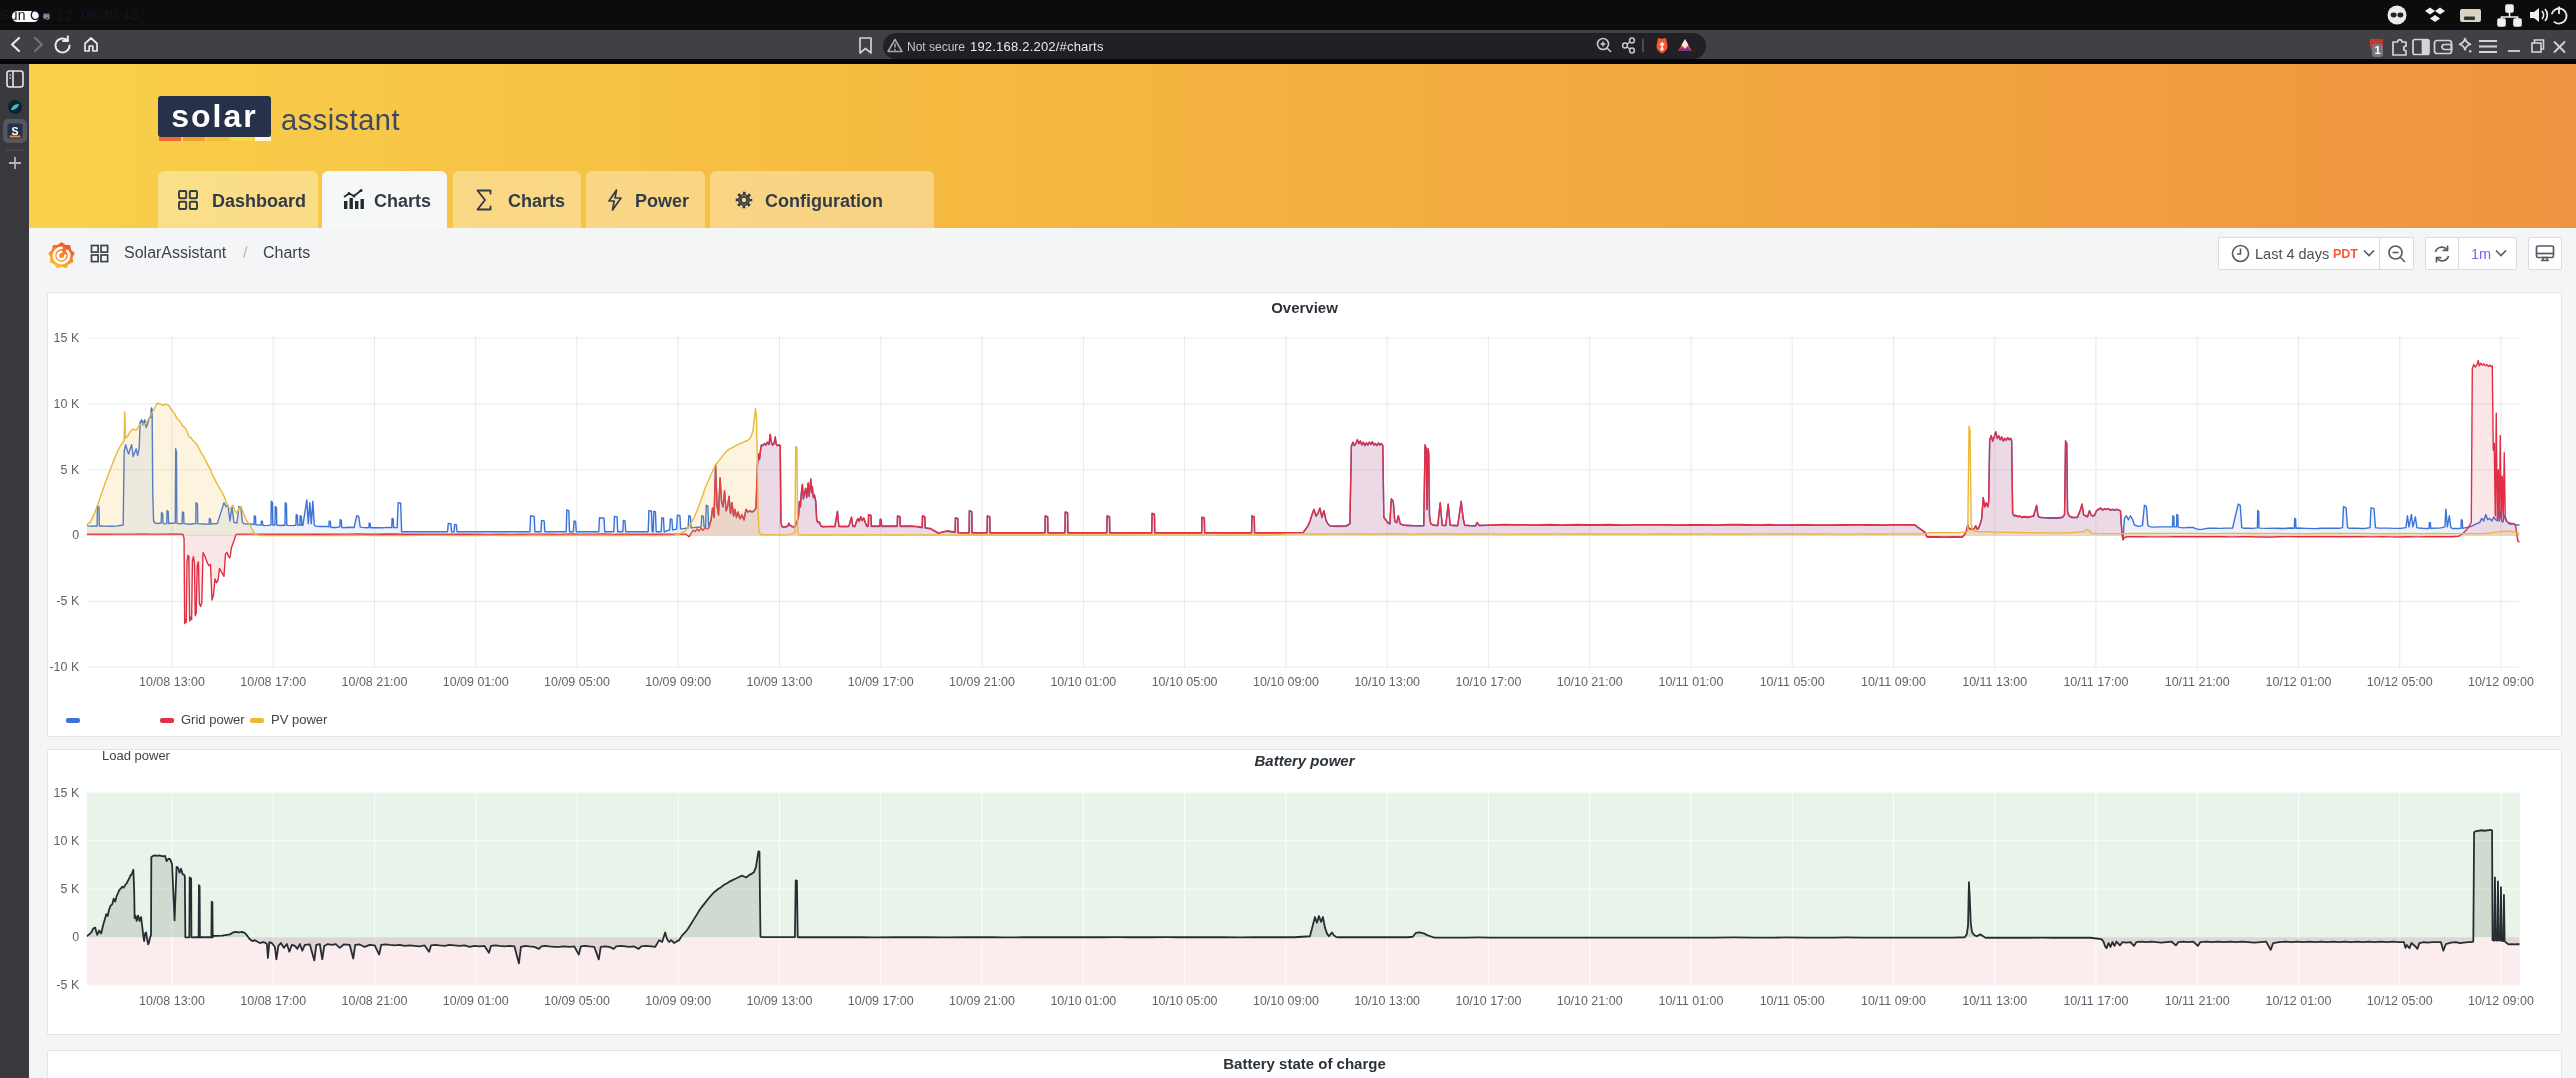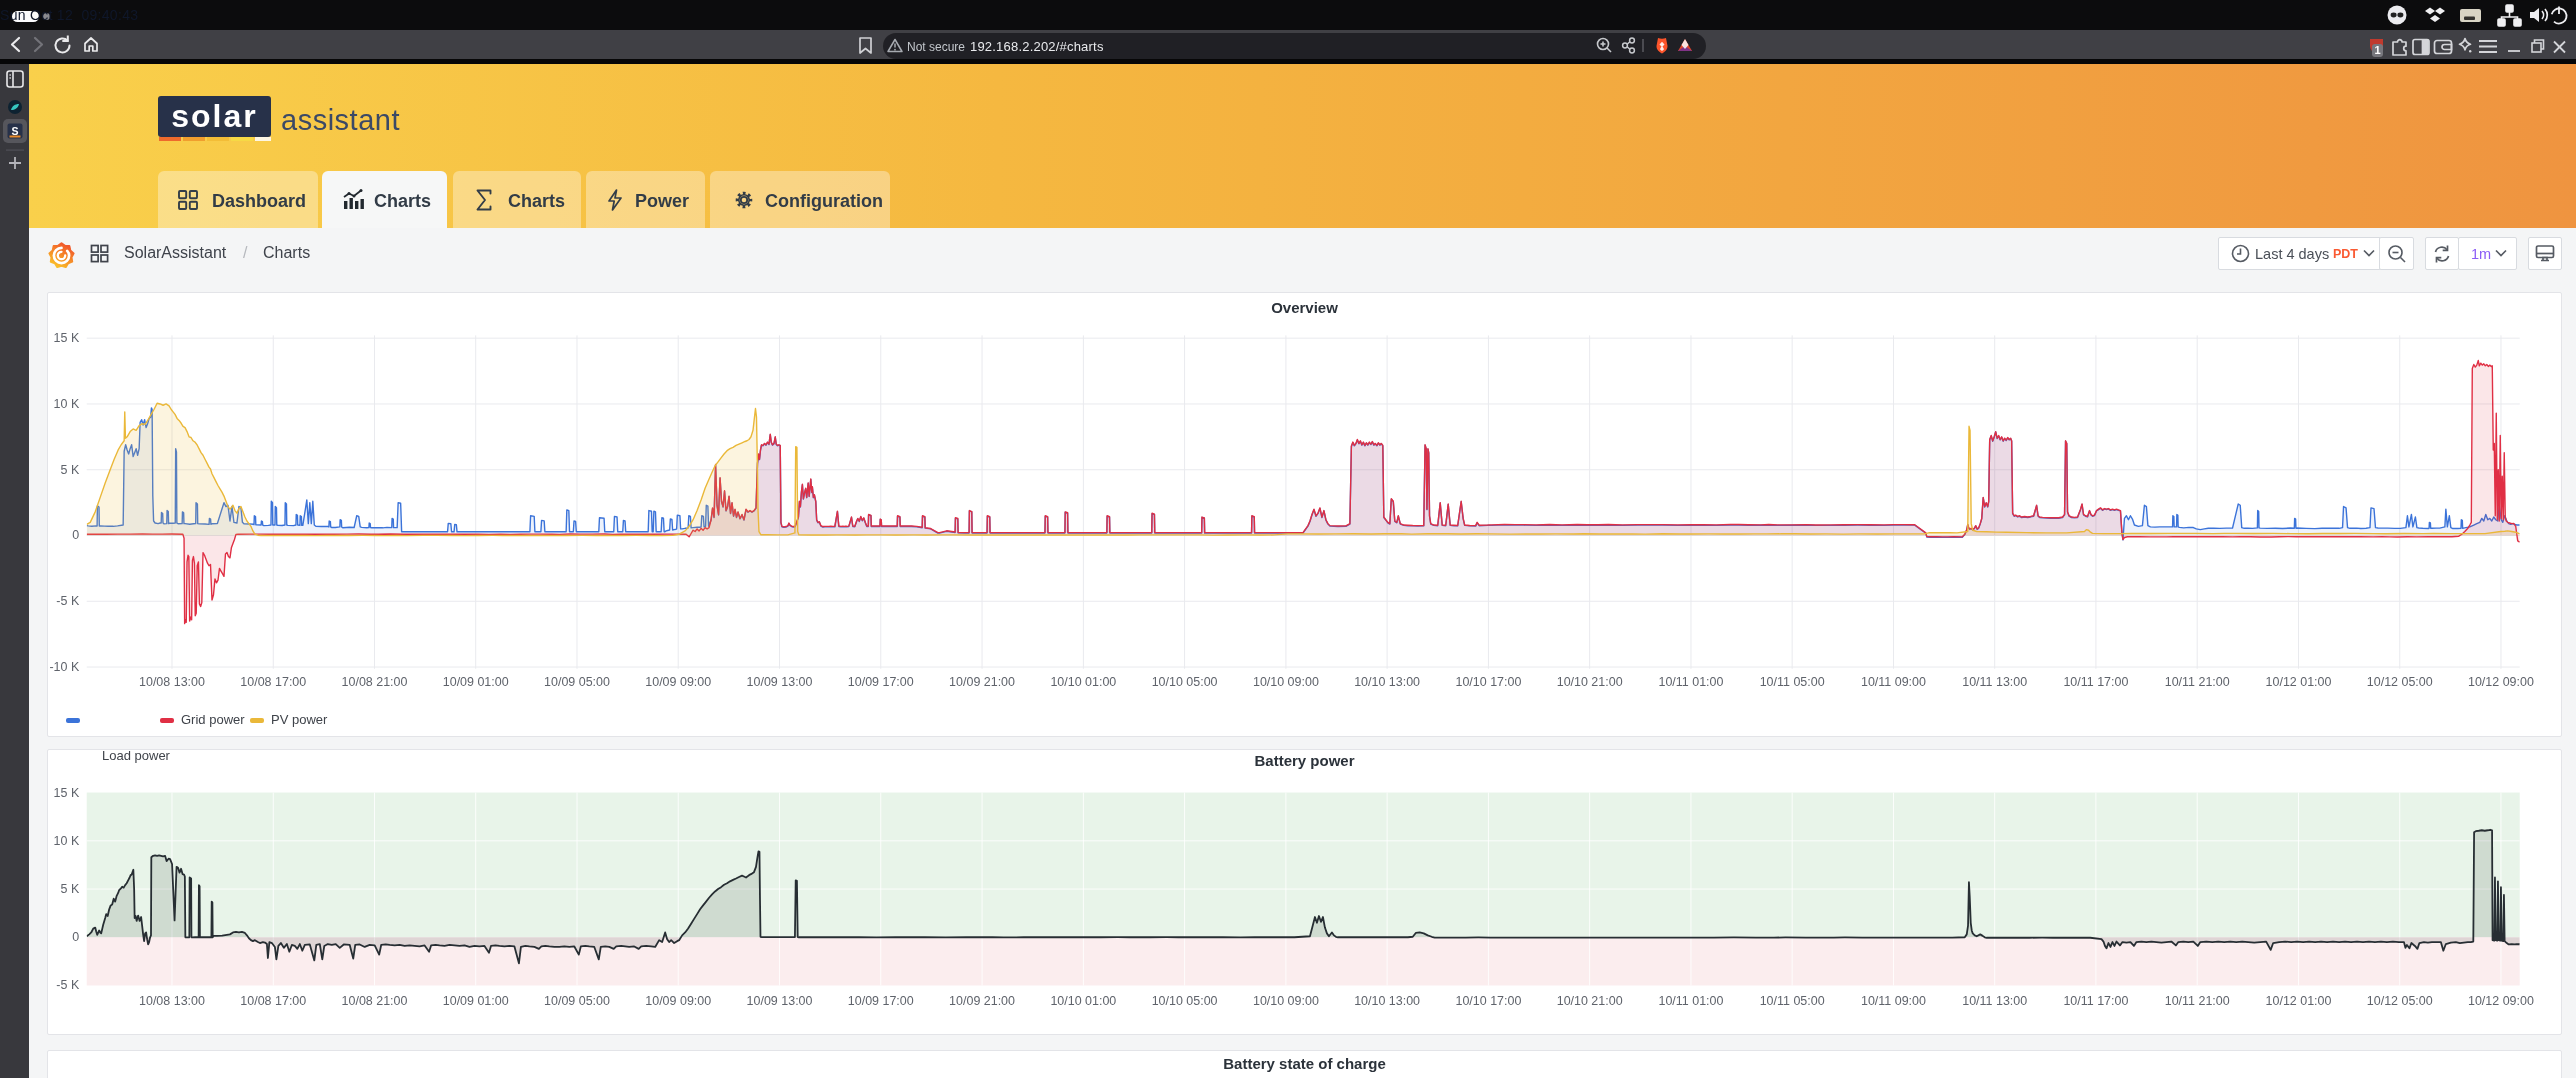--- a/index.html
+++ b/index.html
@@ -187,21 +187,21 @@
       <path d="M16.5 5.5 V2.5 H3.5 L11 12 3.5 21.5 H16.5 v-3" stroke="#333d48" stroke-width="1.9" fill="none" stroke-linejoin="round" stroke-linecap="round"></path>
     </svg>
  <span style="left:55px;">Charts</span>
 </div>
 <div class="abs tab" style="left:586px;width:119px;">
  <svg style="left:19px;top:17px;" width="20" height="24" viewBox="0 0 20 24" xmlns="http://www.w3.org/2000/svg">
       <path d="M11.5 2 L4 13 h5.2 L7.5 22 16 10 h-6z" stroke="#333d48" stroke-width="1.7" fill="none" stroke-linejoin="round"></path>
     </svg>
  <span style="left:49px;">Power</span>
 </div>
-<div class="abs tab" style="left:710px;width:180px;text-decoration:underline;">
+<div class="abs tab" style="left:710px;width:224px;text-decoration:underline;">
  <svg style="left:22px;top:17px;" width="24" height="24" viewBox="0 0 24 24" xmlns="http://www.w3.org/2000/svg">
       <circle cx="12" cy="12" r="3.2" stroke="#323c47" stroke-width="1.8" fill="none"></circle>
       <circle cx="12" cy="12" r="6.6" stroke="#323c47" stroke-width="3.4" fill="none" stroke-dasharray="2.6 2.58" stroke-dashoffset="1.3"></circle>
       <circle cx="12" cy="12" r="5.2" stroke="#323c47" stroke-width="1.6" fill="none"></circle>
     </svg>
  <span style="left:55px;">Configuration</span>
 </div>
 <div id="gbg" class="abs"></div>
 <svg class="abs" style="left:48px;top:239px;" width="27" height="33" viewBox="0 0 27 33" xmlns="http://www.w3.org/2000/svg">
  <defs>
@@ -265,21 +265,21 @@
     <g stroke="#565b63" stroke-width="1.7" fill="none">
       <rect x="1.5" y="2" width="17" height="11.5" rx="1.5"></rect>
       <line x1="1.5" y1="9.5" x2="18.5" y2="9.5"></line>
       <path d="M8 13.5 h4 v3 h-4z M6 16.5 h8"></path>
     </g>
   </svg>
 <div id="p1" class="abs panel"></div>
 <div id="p2" class="abs panel"></div>
 <div id="p3" class="abs panel"></div>
 <div class="abs ptitle" style="left:47px;top:299px;">Overview</div>
-<div class="abs ptitle" style="left:47px;top:752px;">Battery power</div>
+<div class="abs ptitle" style="left:47px;top:752px;font-style:italic;">Battery power</div>
 <div class="abs ptitle" style="left:47px;top:1055px;">Battery state of charge</div>
 <div class="abs lsw" style="left:66px;background:#3b73d9;"></div>
 <div class="abs leg" style="left:102px;margin-top:36px;">Load power</div>
 <div class="abs lsw" style="left:160px;background:#e02f44;"></div>
 <div class="abs leg" style="left:181px;">Grid power</div>
 <div class="abs lsw" style="left:250px;background:#eab839;"></div>
 <div class="abs leg" style="left:271px;">PV power</div>
 <svg width="2576" height="1078" viewBox="0 0 2580 1080" style="position:absolute;left:0;top:0;" xmlns="http://www.w3.org/2000/svg">
     <g stroke="#e9eaee" stroke-width="1">
       <line x1="86.5" y1="338.8" x2="2524.0" y2="338.8"></line>

